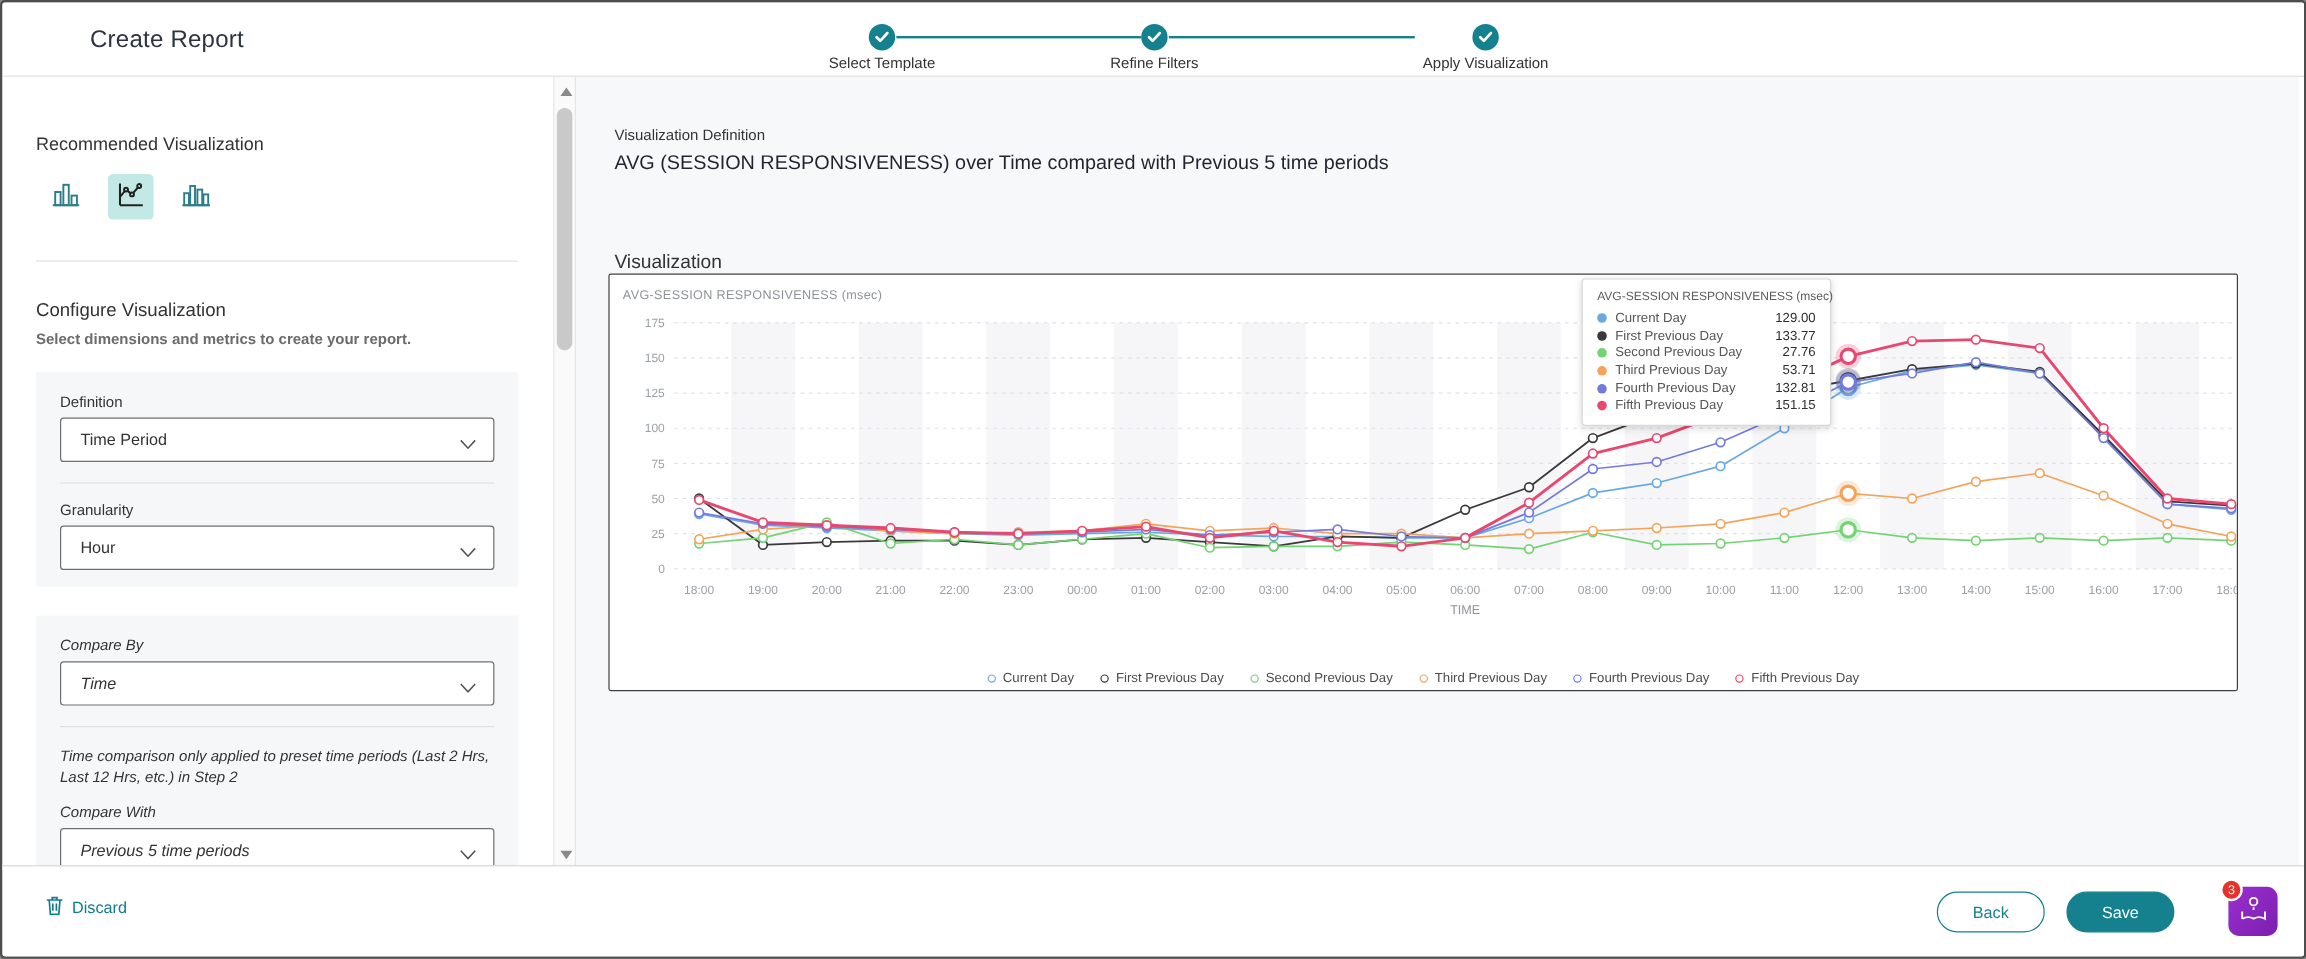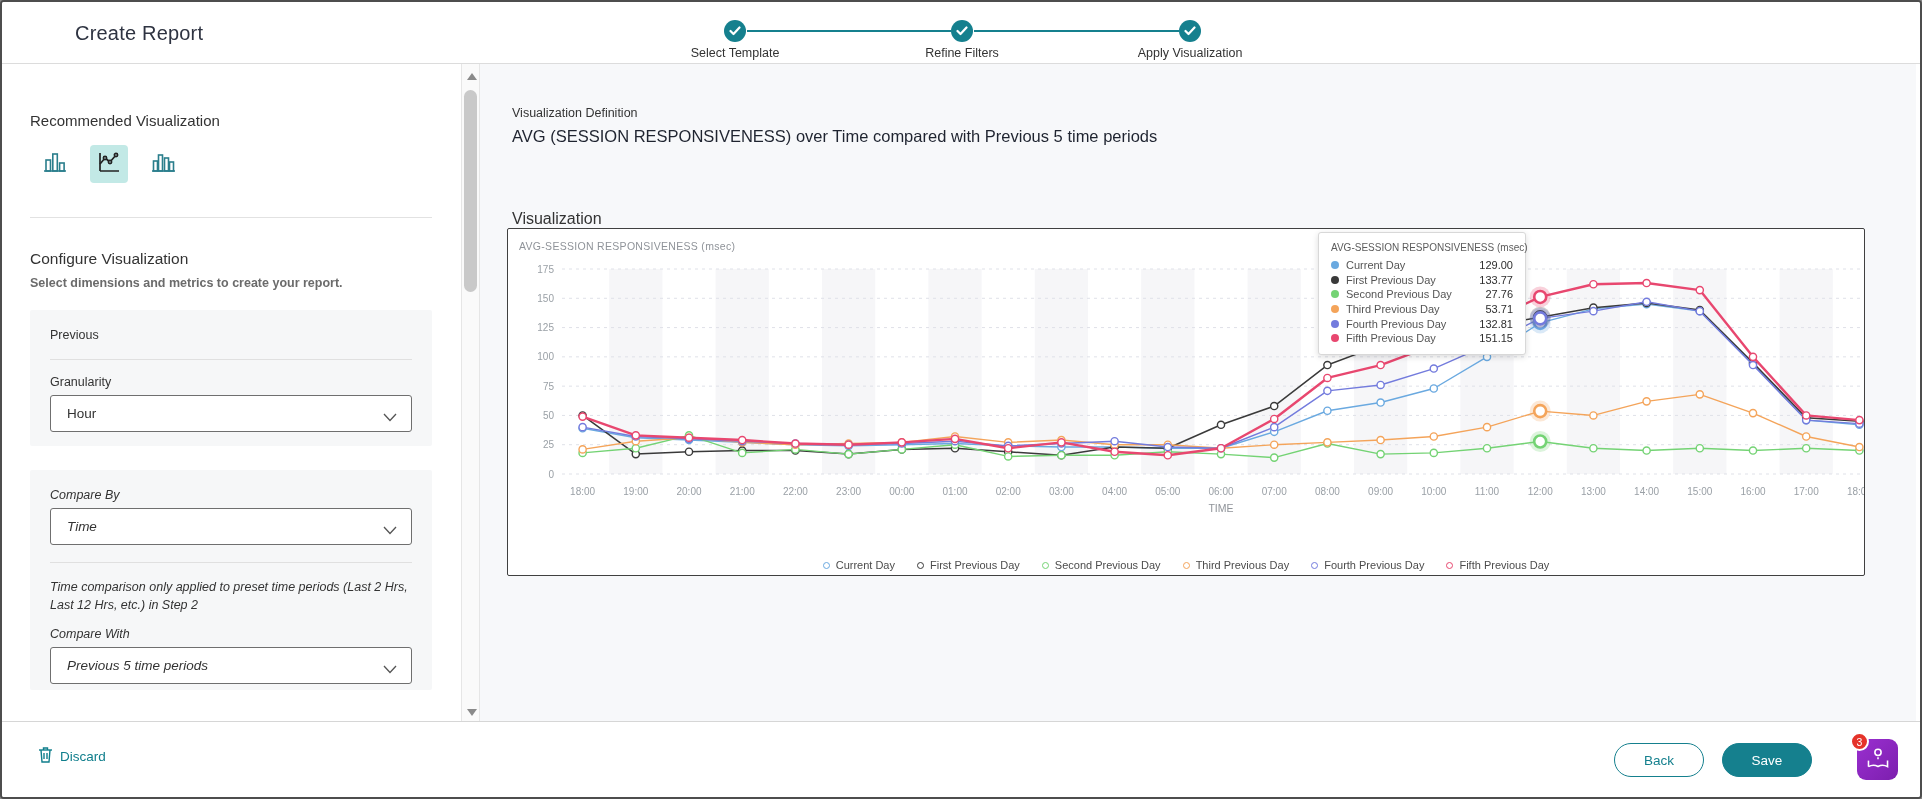--- a/index.html
+++ b/index.html
@@ -93,21 +93,21 @@
       <div class="step-label">Select Template</div>
     </div>
     <div class="step-node" style="left:949px;">
       <div class="step-circle">
         <svg width="12" height="10" viewBox="0 0 12 10">
             <polyline points="1.5,5 4.5,8 10.5,1.5" fill="none" stroke="#fff" stroke-width="2.2" stroke-linecap="round" stroke-linejoin="round"></polyline>
           </svg>
       </div>
       <div class="step-label">Refine Filters</div>
     </div>
-    <div class="step-node" style="left:1177px;">
+    <div class="step-node" style="left:1225px;">
       <div class="step-circle">
         <svg width="12" height="10" viewBox="0 0 12 10">
             <polyline points="1.5,5 4.5,8 10.5,1.5" fill="none" stroke="#fff" stroke-width="2.2" stroke-linecap="round" stroke-linejoin="round"></polyline>
           </svg>
       </div>
       <div class="step-label">Apply Visualization</div>
     </div>
   </div>
 
   <div class="content">
@@ -150,21 +150,29 @@
           </span>
         </div>
       </div>
 
       <div class="side-divider"></div>
 
       <div class="cfg-title">Configure Visualization</div>
       <div class="cfg-sub">Select dimensions and metrics to create your report.</div>
 
       <div class="panel panel-1">
-        <div class="fld-label">Previous</div>
+        <div class="fld-label">Definition</div>
+        <div class="select">
+          <span>Time Period</span>
+          <span class="chev">
+            <svg width="14" height="9" viewBox="0 0 14 9">
+                <polyline points="1,1 7,7.5 13,1" fill="none" stroke="#555" stroke-width="1.3"></polyline>
+              </svg>
+          </span>
+        </div>
         <div class="panel-divider"></div>
         <div class="fld-label">Granularity</div>
         <div class="select">
           <span>Hour</span>
           <span class="chev">
             <svg width="14" height="9" viewBox="0 0 14 9">
                 <polyline points="1,1 7,7.5 13,1" fill="none" stroke="#555" stroke-width="1.3"></polyline>
               </svg>
           </span>
         </div>

